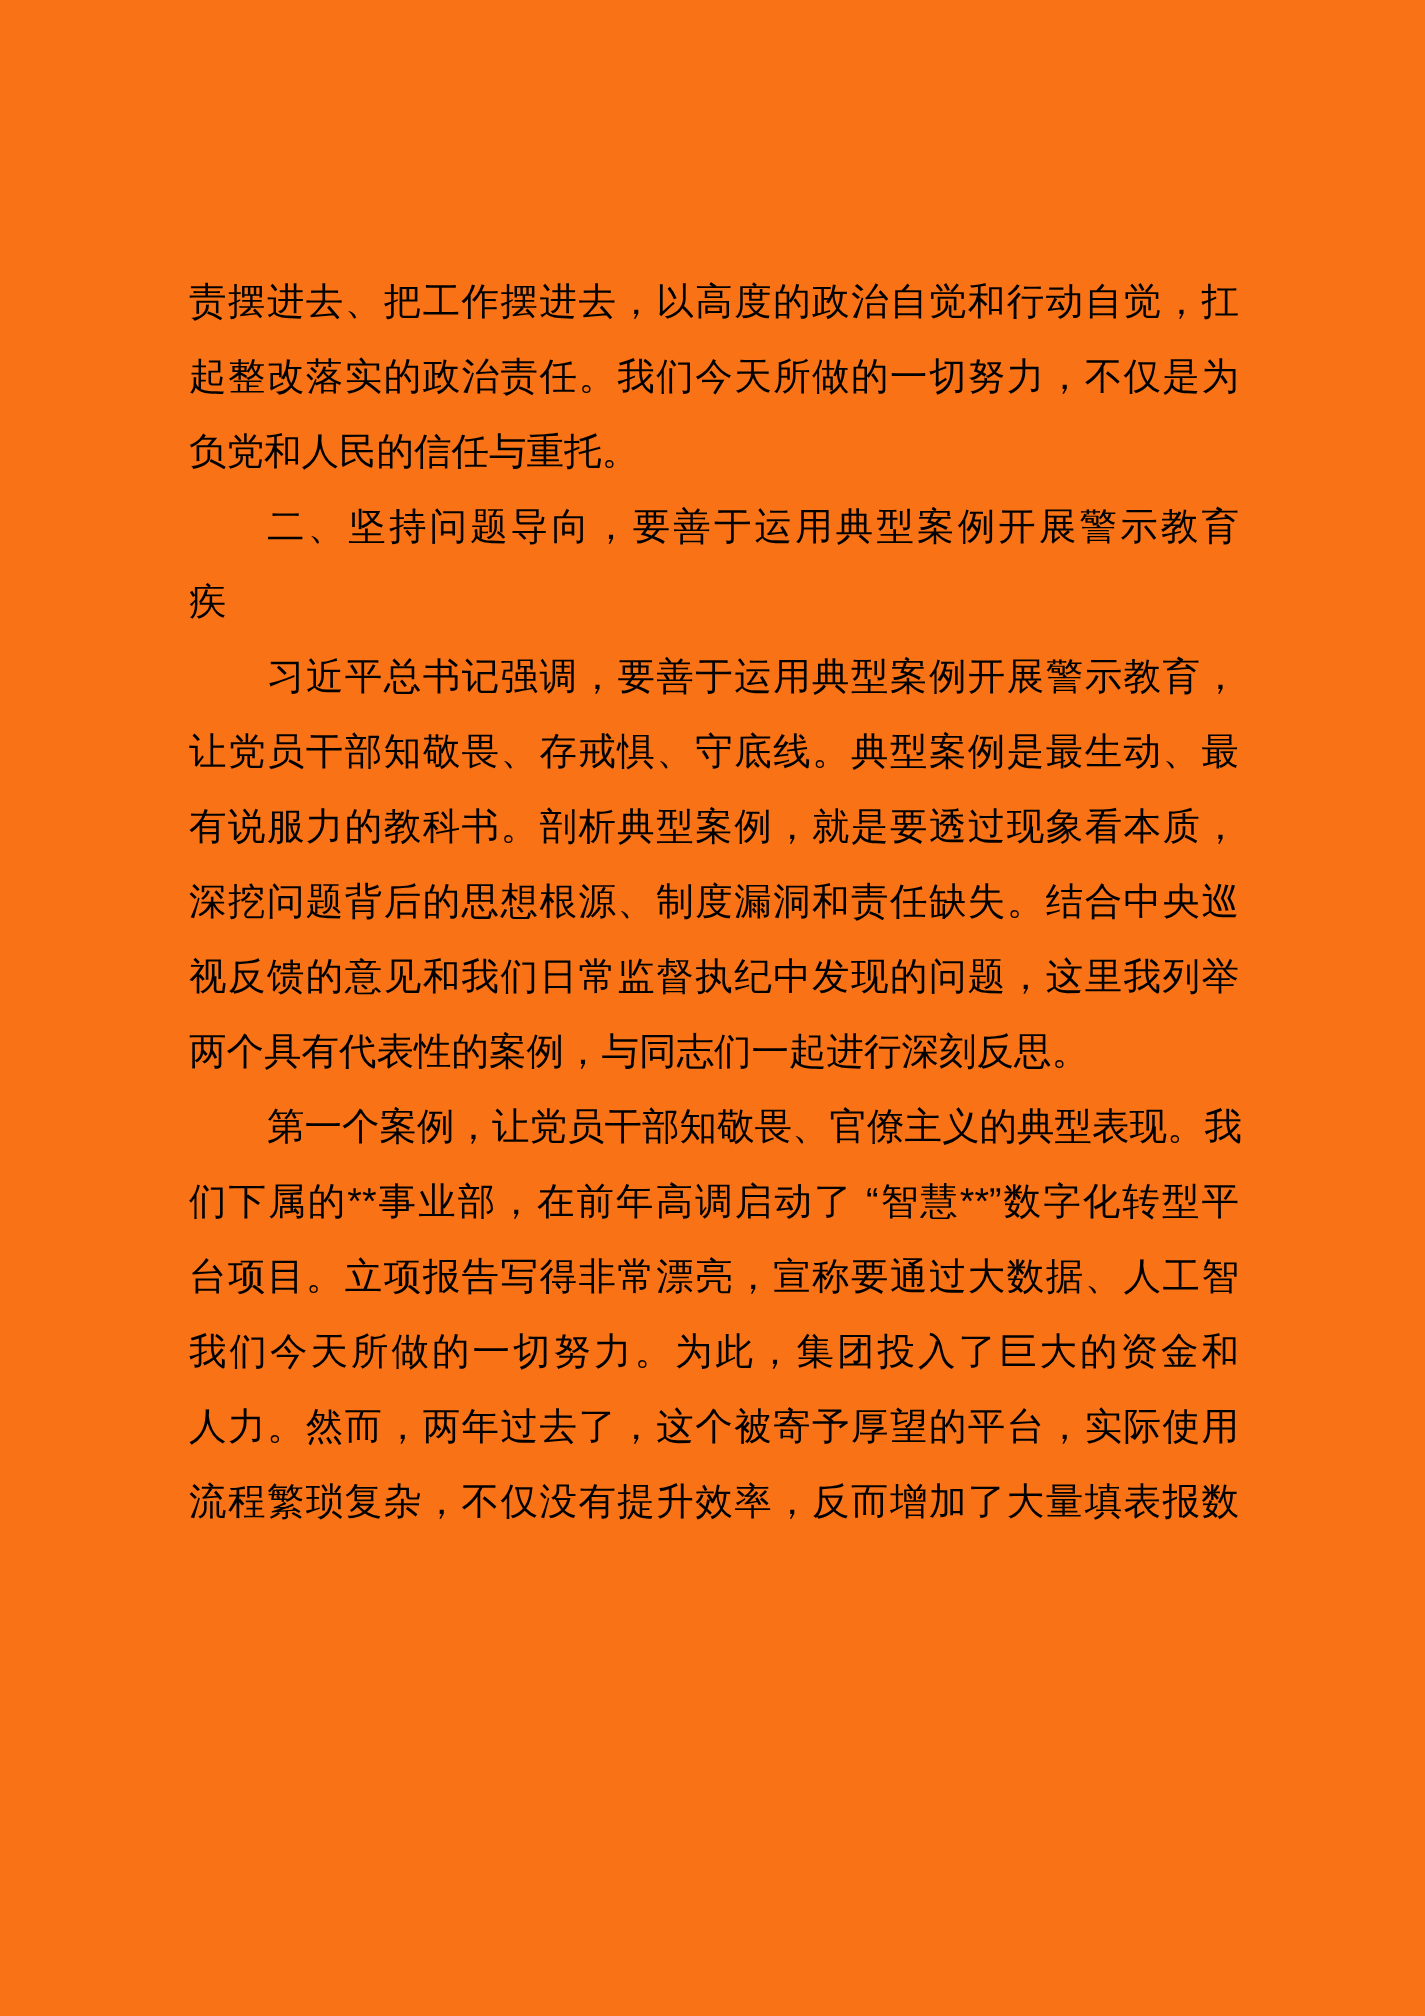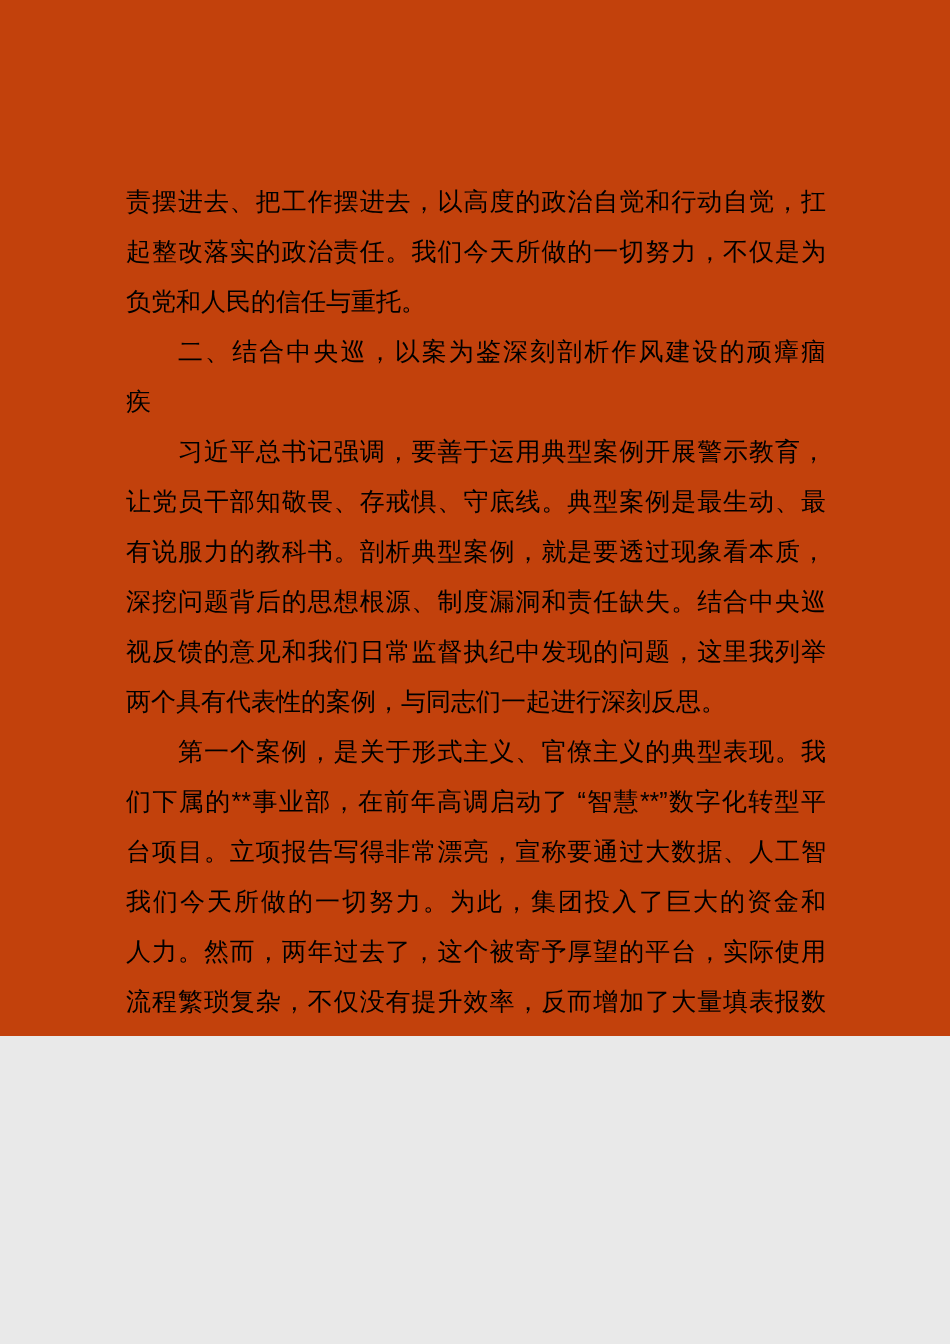--- a/index.html
+++ b/index.html
@@ -3,23 +3,23 @@
 <meta charset="utf-8">
 <style>
   html, body {
     margin: 0;
     padding: 0;
     background: #e9e9e9;
   }
   .page {
     position: relative;
     width: 950px;
-    height: 1036px;
+    height: 1344px;
     margin: 0 auto;
-    background: #c2410c;
+    background: #f97316;
     overflow: hidden;
     font-family: "Liberation Sans", "DejaVu Sans", sans-serif;
   }
   .doc-body {
     position: absolute;
     left: 126px;
     top: 176px;
     width: 700px;
   }
   .line {
@@ -46,28 +46,28 @@
   }
 </style>
 </head>
 <body>
 
 <div class="page">
   <div class="doc-body">
       <div class="line">责摆进去、把工作摆进去，以高度的政治自觉和行动自觉，扛</div>
       <div class="line">起整改落实的政治责任。我们今天所做的一切努力，不仅是为</div>
       <div class="line end">负党和人民的信任与重托。</div>
-      <div class="line heading indent">二、结合中央巡，以案为鉴深刻剖析作风建设的顽瘴痼</div>
+      <div class="line heading indent">二、坚持问题导向，要善于运用典型案例开展警示教育</div>
       <div class="line heading end">疾</div>
       <div class="line indent">习近平总书记强调，要善于运用典型案例开展警示教育，</div>
       <div class="line">让党员干部知敬畏、存戒惧、守底线。典型案例是最生动、最</div>
       <div class="line">有说服力的教科书。剖析典型案例，就是要透过现象看本质，</div>
       <div class="line">深挖问题背后的思想根源、制度漏洞和责任缺失。结合中央巡</div>
       <div class="line">视反馈的意见和我们日常监督执纪中发现的问题，这里我列举</div>
       <div class="line end">两个具有代表性的案例，与同志们一起进行深刻反思。</div>
-      <div class="line indent">第一个案例，是关于形式主义、官僚主义的典型表现。我</div>
+      <div class="line indent">第一个案例，让党员干部知敬畏、官僚主义的典型表现。我</div>
       <div class="line">们下属的**事业部，在前年高调启动了 “智慧**”数字化转型平</div>
       <div class="line">台项目。立项报告写得非常漂亮，宣称要通过大数据、人工智</div>
       <div class="line">我们今天所做的一切努力。为此，集团投入了巨大的资金和</div>
       <div class="line">人力。然而，两年过去了，这个被寄予厚望的平台，实际使用</div>
       <div class="line">流程繁琐复杂，不仅没有提升效率，反而增加了大量填表报数</div>
     </div>
 </div>
 
 </body></html>

